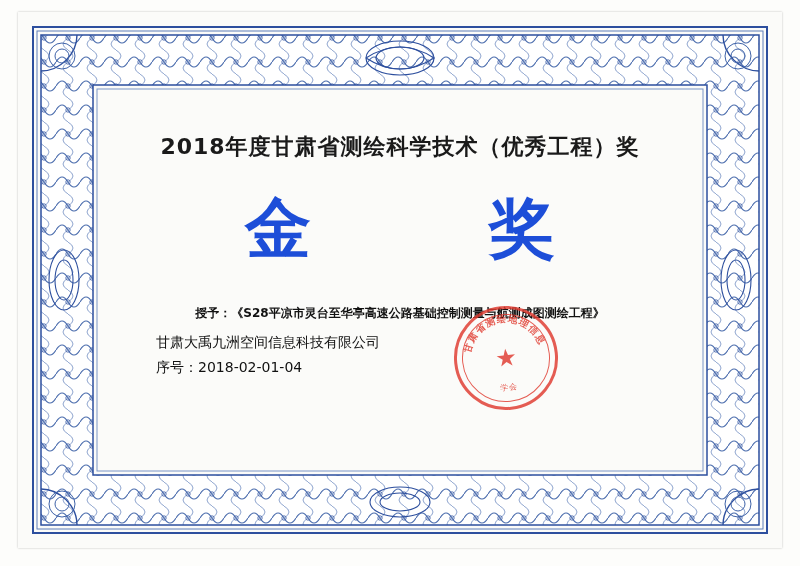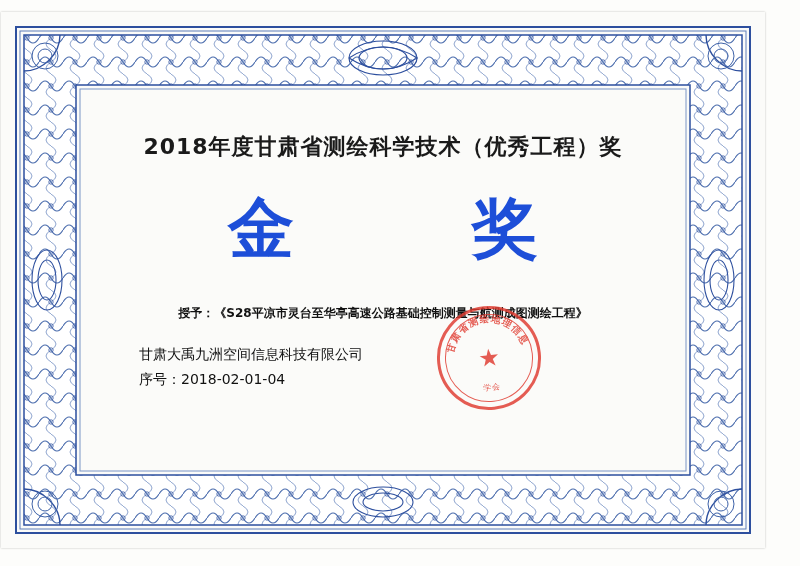--- a/index.html
+++ b/index.html
@@ -17,21 +17,21 @@
   .page {
     position: relative;
     width: 800px;
     height: 566px;
     background: #fdfdfb;
   }
 
   
   .certificate {
     position: absolute;
-    left: 1px;
+    left: 18px;
     top: 12px;
     width: 764px;
     height: 536px;
     background: #fbfbf9;
     box-shadow: 0 0 2px rgba(0,0,0,0.25);
   }
 
   .ornament-svg {
     position: absolute;
     left: 14px;
@@ -75,21 +75,21 @@
     margin-top: 42px;
     text-align: center;
     font-family: "DejaVu Sans", "Liberation Sans", sans-serif;
     font-size: 12px;
     font-weight: 700;
     color: #111;
     white-space: nowrap;
   }
 
   .org-block {
-    margin-top: 20px;
+    margin-top: 8px;
     padding-left: 52px;
     font-family: "DejaVu Sans", "Liberation Sans", sans-serif;
     font-size: 14px;
     color: #111;
     line-height: 1.75;
   }
 
   .date-line {
     margin-top: 26px;
     text-align: right;

